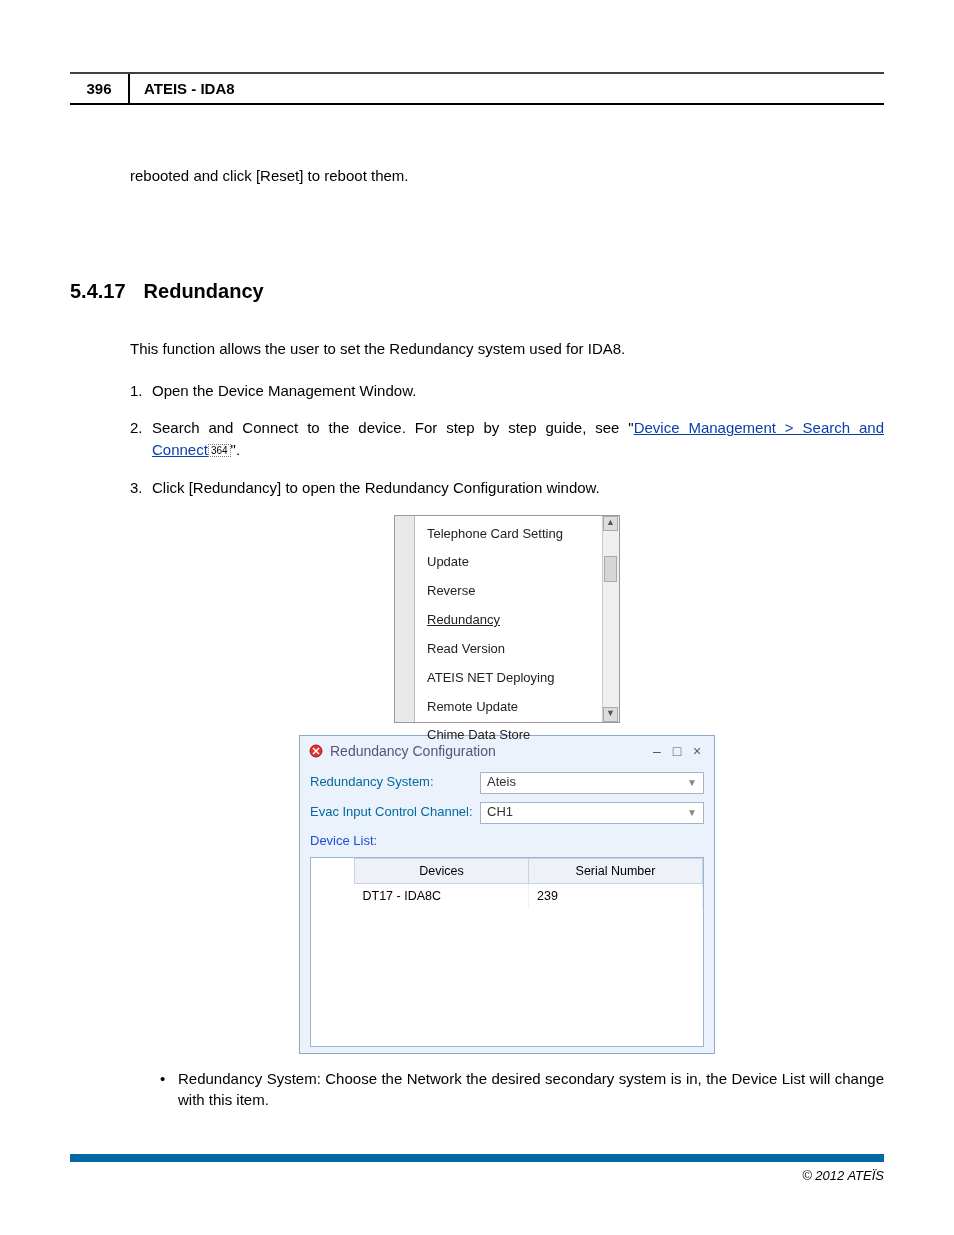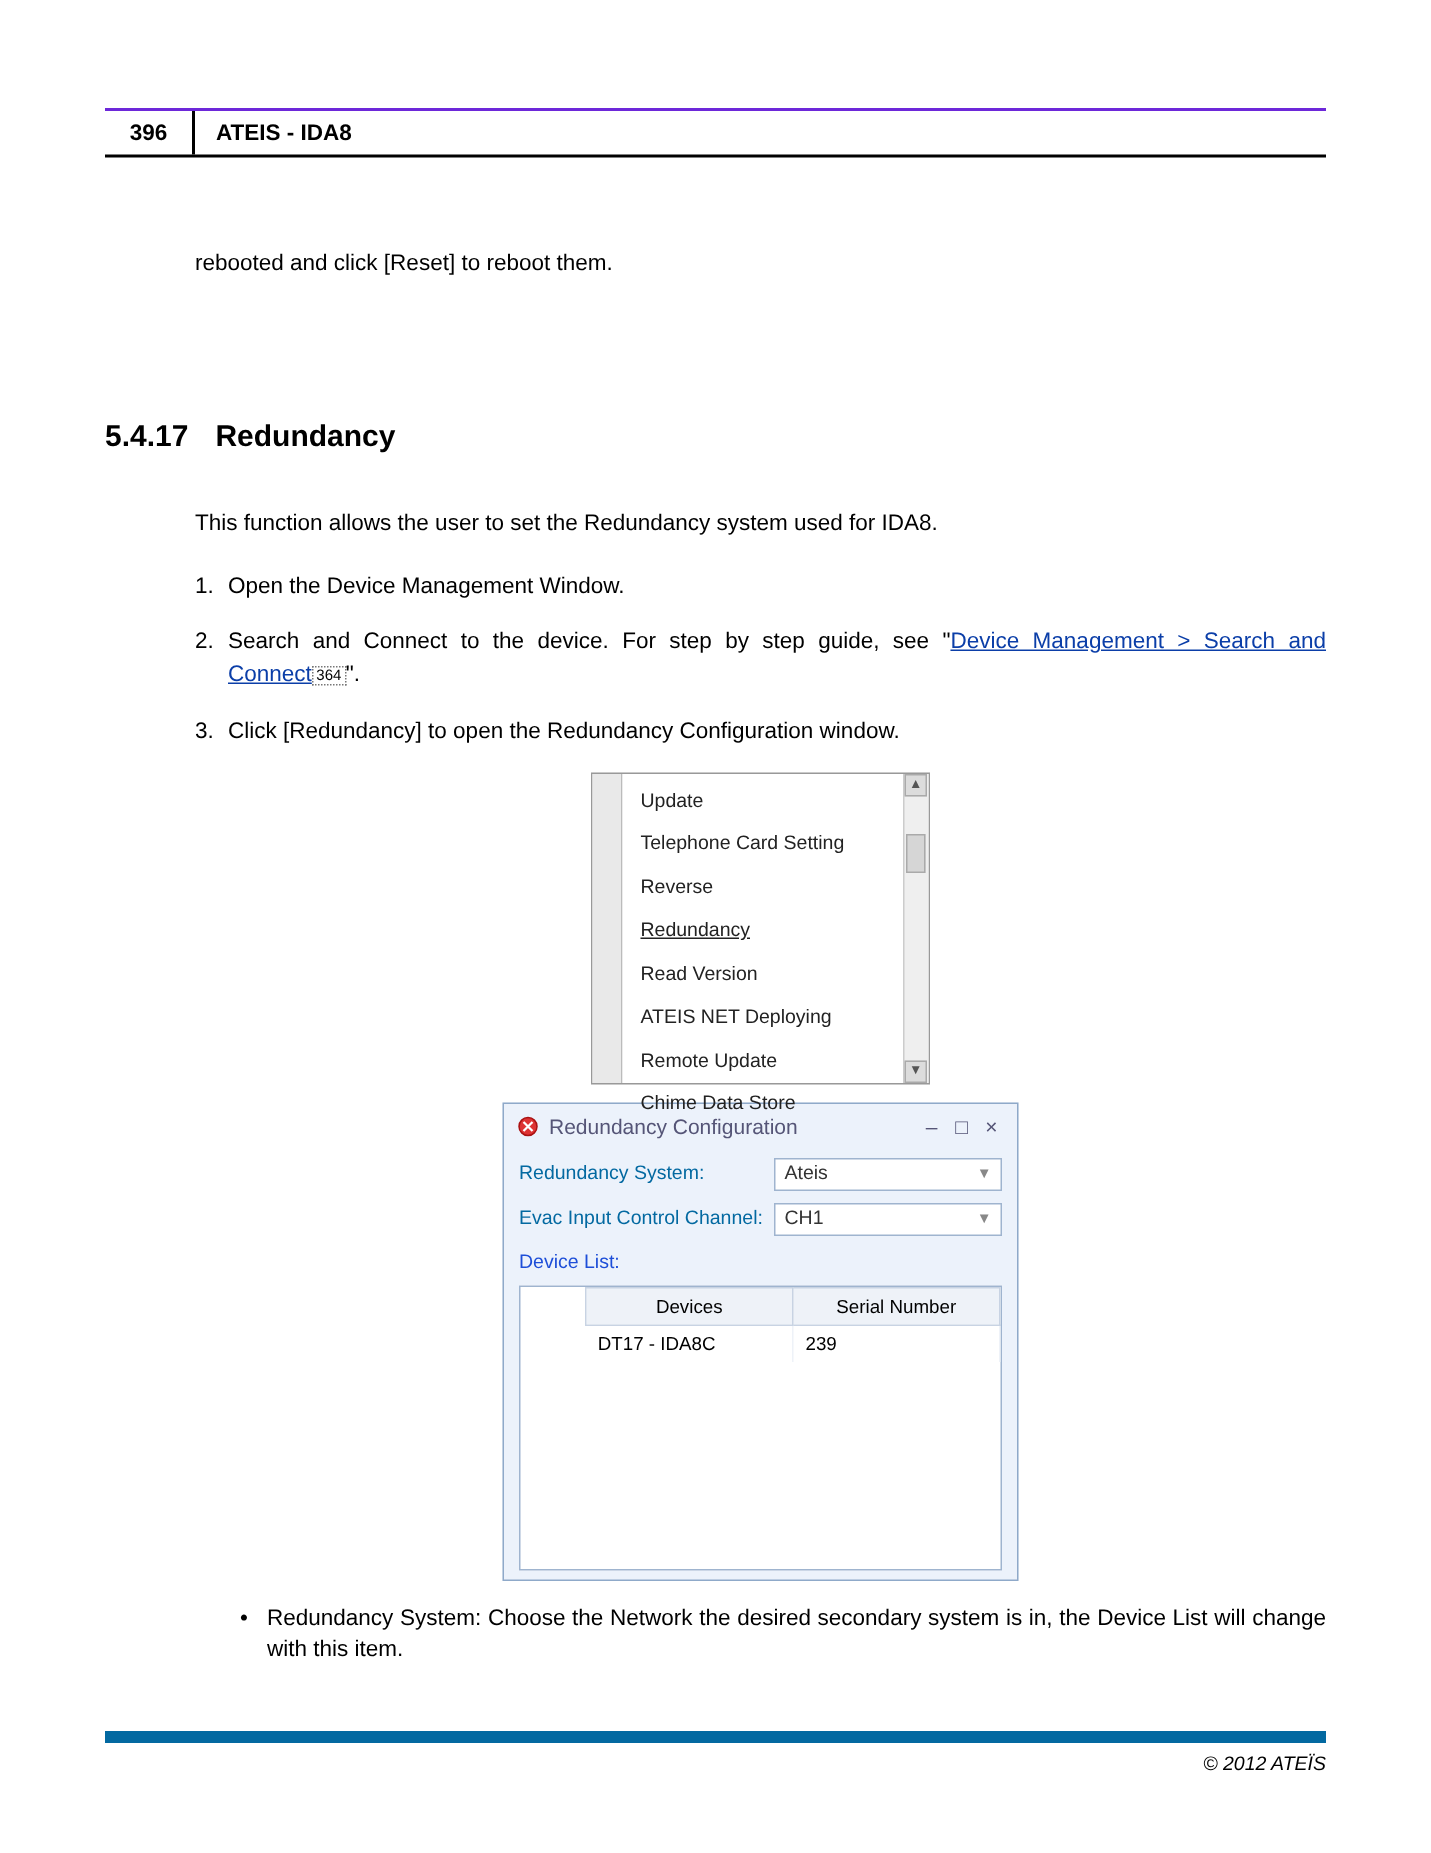--- a/index.html
+++ b/index.html
@@ -9,21 +9,21 @@
     color: #000;
     width: 954px;
     height: 1235px;
     position: relative;
   }
   .page {
     padding: 72px 70px 40px 70px;
   }
   
   .hdr {
-    border-top: 2px solid #6d28d9;
+    border-top: 2px solid #404040;
     border-bottom: 2px solid #000;
     display: flex;
     align-items: flex-end;
   }
   .hdr .pgno {
     width: 60px;
     border-right: 2px solid #000;
     font-weight: bold;
     font-size: 15px;
     text-align: center;
@@ -94,21 +94,21 @@
     display:flex; align-items:center; justify-content:center;
     font-size:9px; color:#555; position:absolute; left:0;
   }
   .menu .sb .arrow.up { top:0; }
   .menu .sb .arrow.dn { bottom:0; }
   .menu .sb .thumb {
     position:absolute; left:1px; top:40px; width:13px; height:26px;
     background:#d6d6d6; border:1px solid #aaa;
   }
   
-  .dialog-wrap { margin: 12px auto 0 auto; width: 344px; }
+  .dialog-wrap { margin: 12px auto 0 auto; width: 416px; }
   .dialog {
     border: 1px solid #8fa9c9;
     background: #ecf2fb;
     font-size: 13px;
   }
   .dlg-tb {
     display:flex; align-items:center; padding:5px 8px;
     color:#557; font-size:14px;
   }
   .dlg-tb .ico {
@@ -188,22 +188,22 @@
 
     <div class="step">
       <div class="n">3.</div>
       <div class="t">Click [Redundancy] to open the Redundancy Configuration window.</div>
     </div>
 
     <div class="menu-wrap">
       <div class="menu">
         <div class="gutter"></div>
         <div class="list">
+          <div class="item">Telephone Card Setting</div>
           <div class="item">Update</div>
-          <div class="item">Telephone Card Setting</div>
           <div class="item">Reverse</div>
           <div class="item sel">Redundancy</div>
           <div class="item">Read Version</div>
           <div class="item">ATEIS NET Deploying</div>
           <div class="item">Remote Update</div>
           <div class="item">Chime Data Store</div>
         </div>
         <div class="sb">
           <div class="arrow up">▲</div>
           <div class="thumb"></div>

